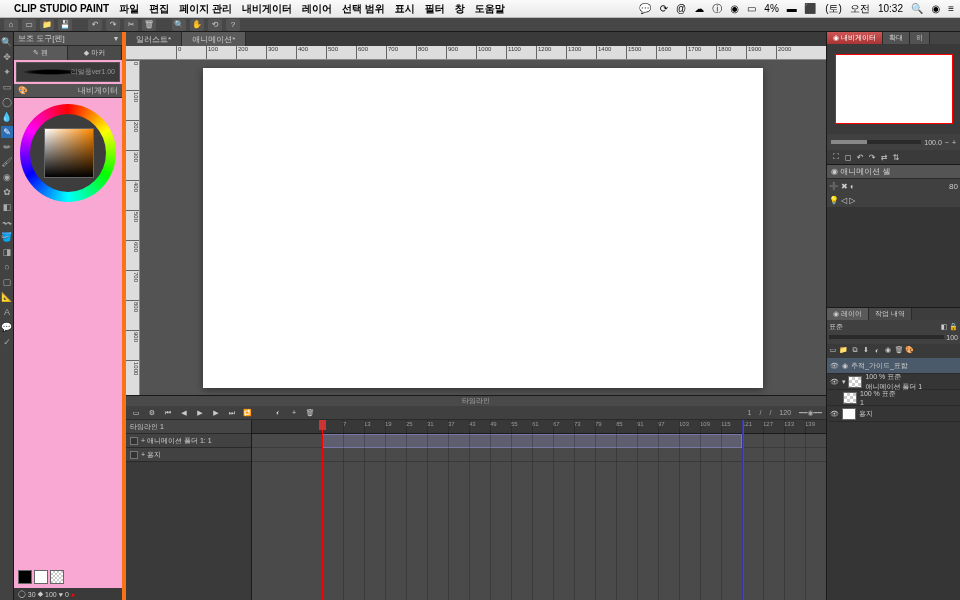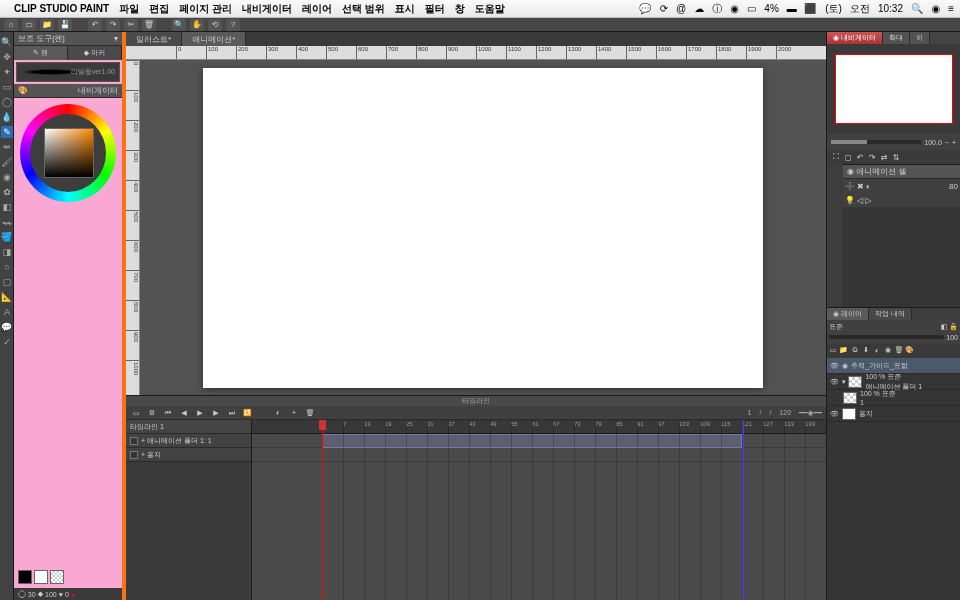--- a/index.html
+++ b/index.html
@@ -90,21 +90,21 @@
 .nav-tabs .ntab.active { background: linear-gradient(#c55,#a33); color: #fff; }
 .navigator { height: 90px; background: #3a3a3a; padding: 4px; display: flex; align-items: center; justify-content: center; }
 .nav-thumb { width: 118px; height: 70px; background: #fff; border: 1px solid #f00; }
 .nav-zoom { height: 16px; background: #404040; display: flex; align-items: center; padding: 0 4px; gap: 3px; }
 .nav-zoom .zoom-bar { flex: 1; height: 4px; background: #2a2a2a; position: relative; }
 .nav-zoom .zoom-bar::after { content: ''; position: absolute; left: 0; width: 40%; height: 100%; background: #888; }
 .zoom-pct { font-size: 7px; }
 .zoom-icons { height: 14px; display: flex; gap: 2px; padding: 2px 4px; background: #3a3a3a; }
 .zoom-icons span { width: 10px; height: 10px; display: flex; align-items: center; justify-content: center; font-size: 8px; }
 
-.anim-palette { border-top: 1px solid #1a1a1a; margin-left: 16px; }
+.anim-palette { border-top: 1px solid #1a1a1a; }
 .anim-tools { height: 14px; display: flex; gap: 2px; padding: 2px; background: #404040; align-items: center; }
 .anim-tools span { font-size: 8px; }
 .anim-cels { height: 100px; background: #353535; }
 
 .layer-section { border-top: 1px solid #1a1a1a; flex: 1; display: flex; flex-direction: column; }
 .layer-tabs { height: 12px; display: flex; }
 .layer-tabs .ltab { padding: 1px 6px; font-size: 7px; background: #484848; border-right: 1px solid #2a2a2a; }
 .layer-tabs .ltab.active { background: #5a5a5a; }
 .layer-controls { height: 24px; background: #404040; padding: 2px; }
 .layer-controls .row { display: flex; gap: 2px; align-items: center; height: 10px; }

